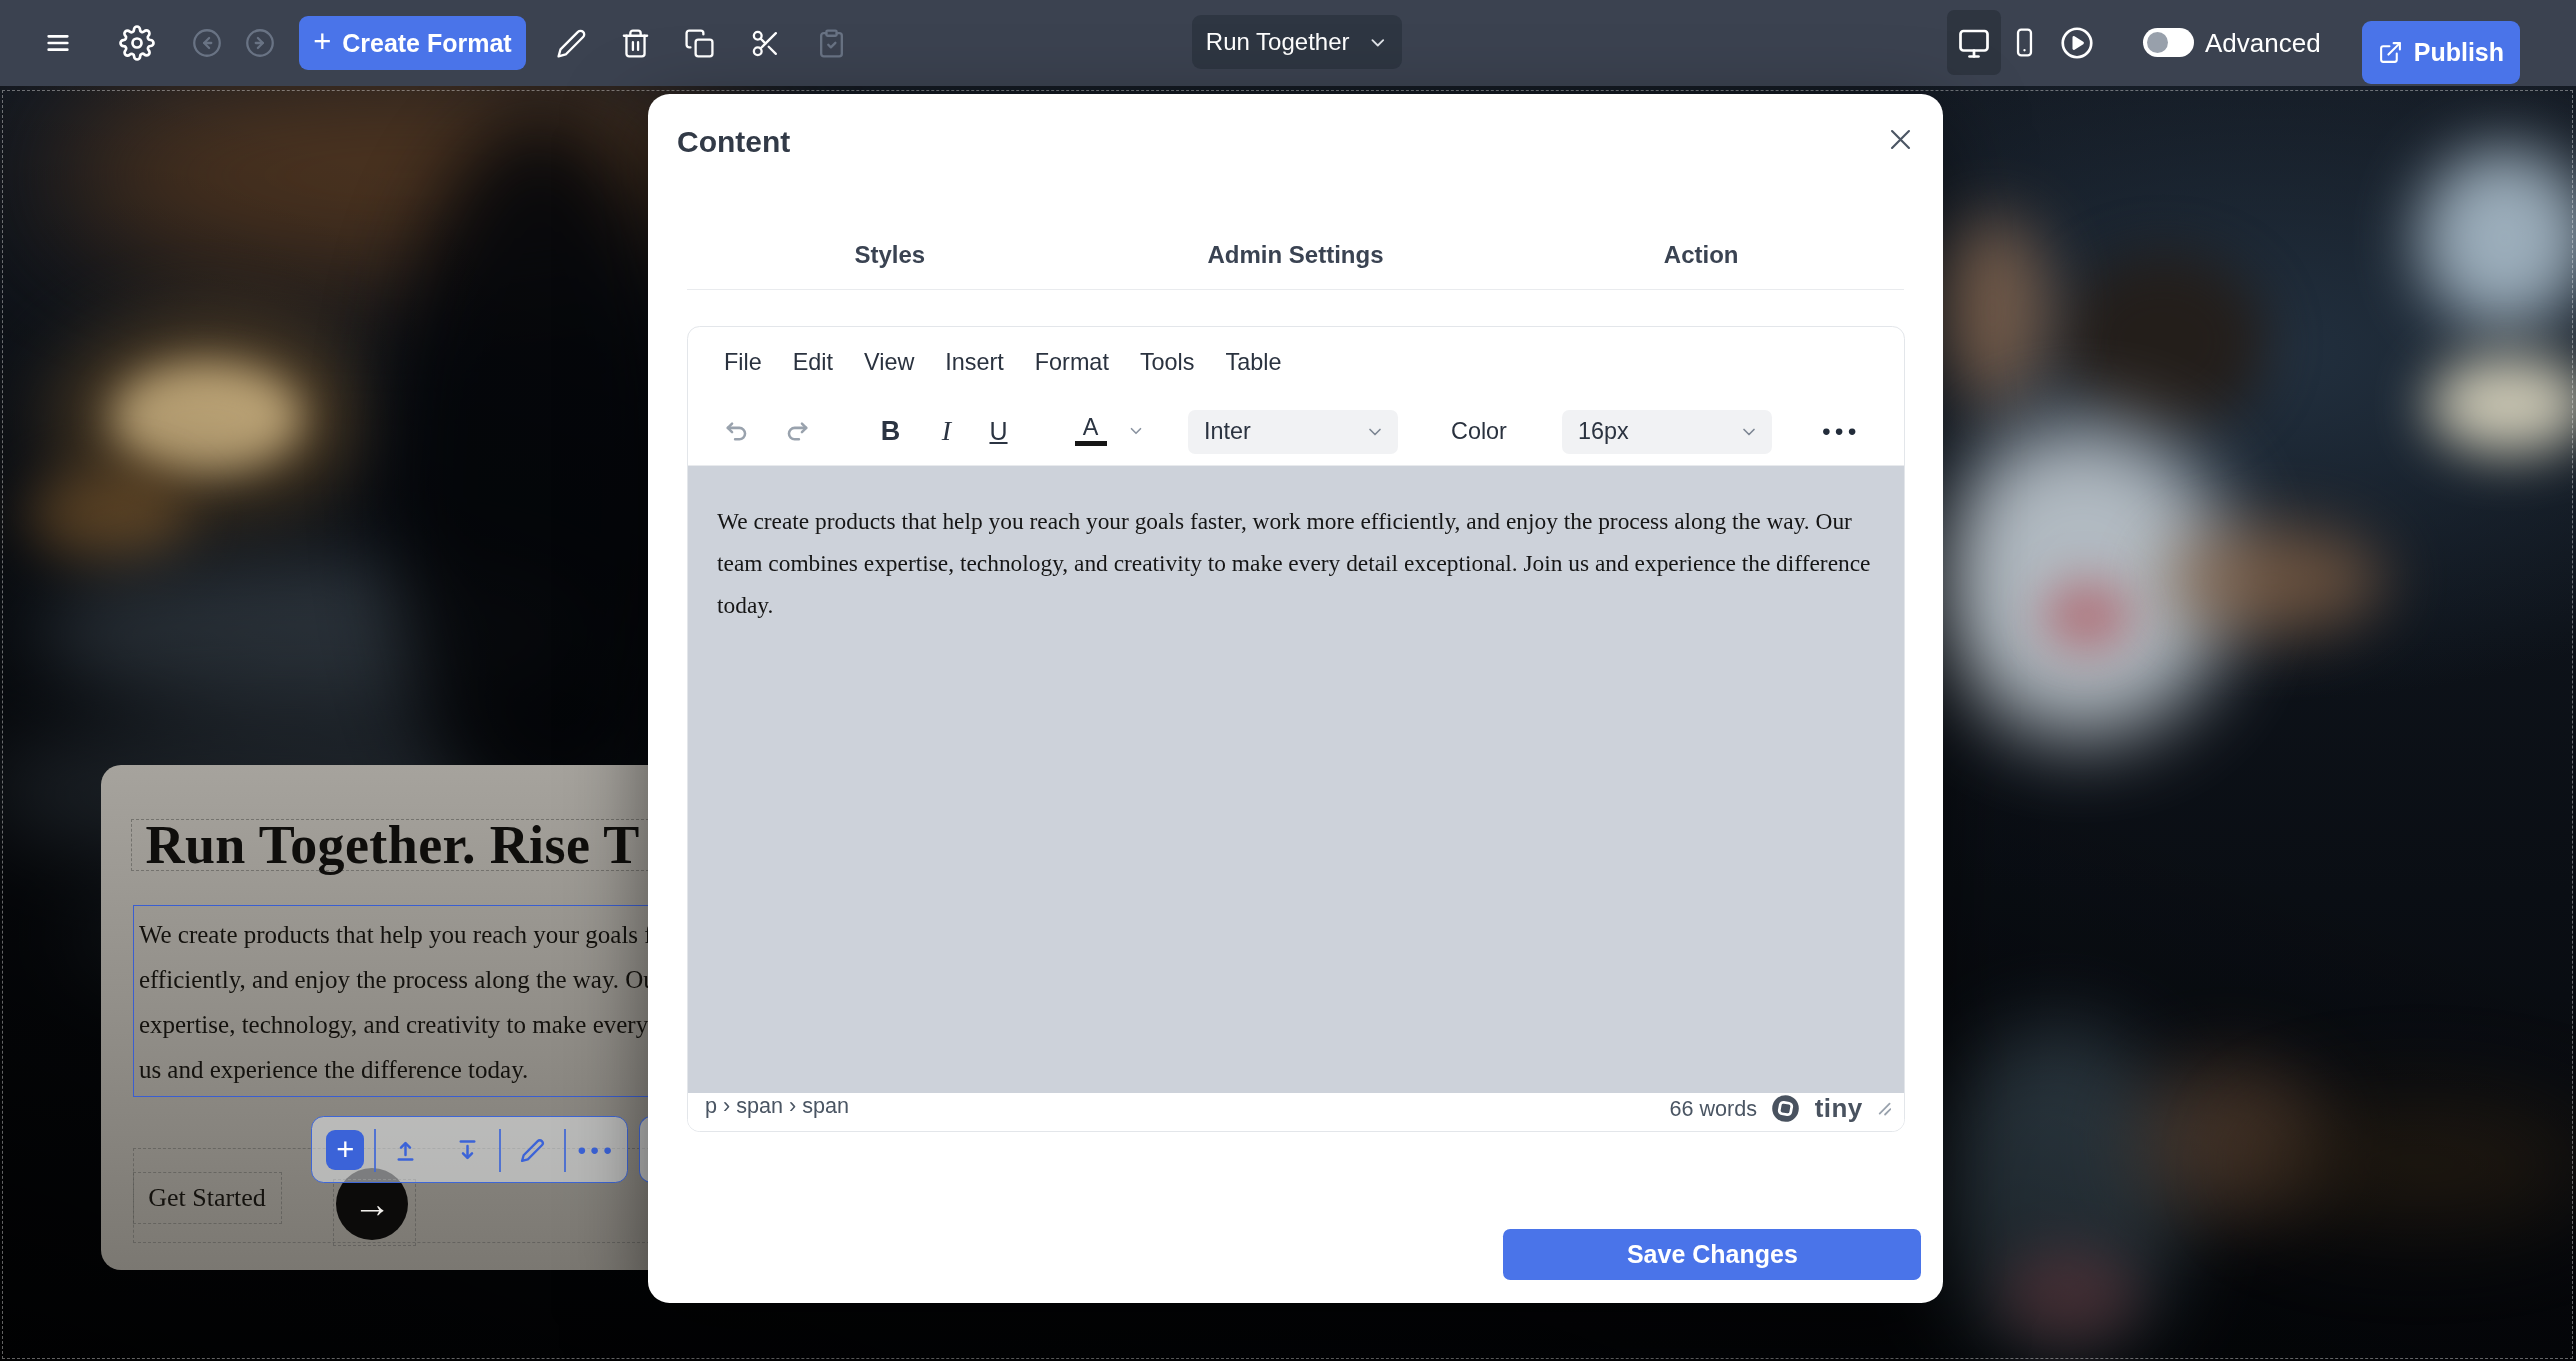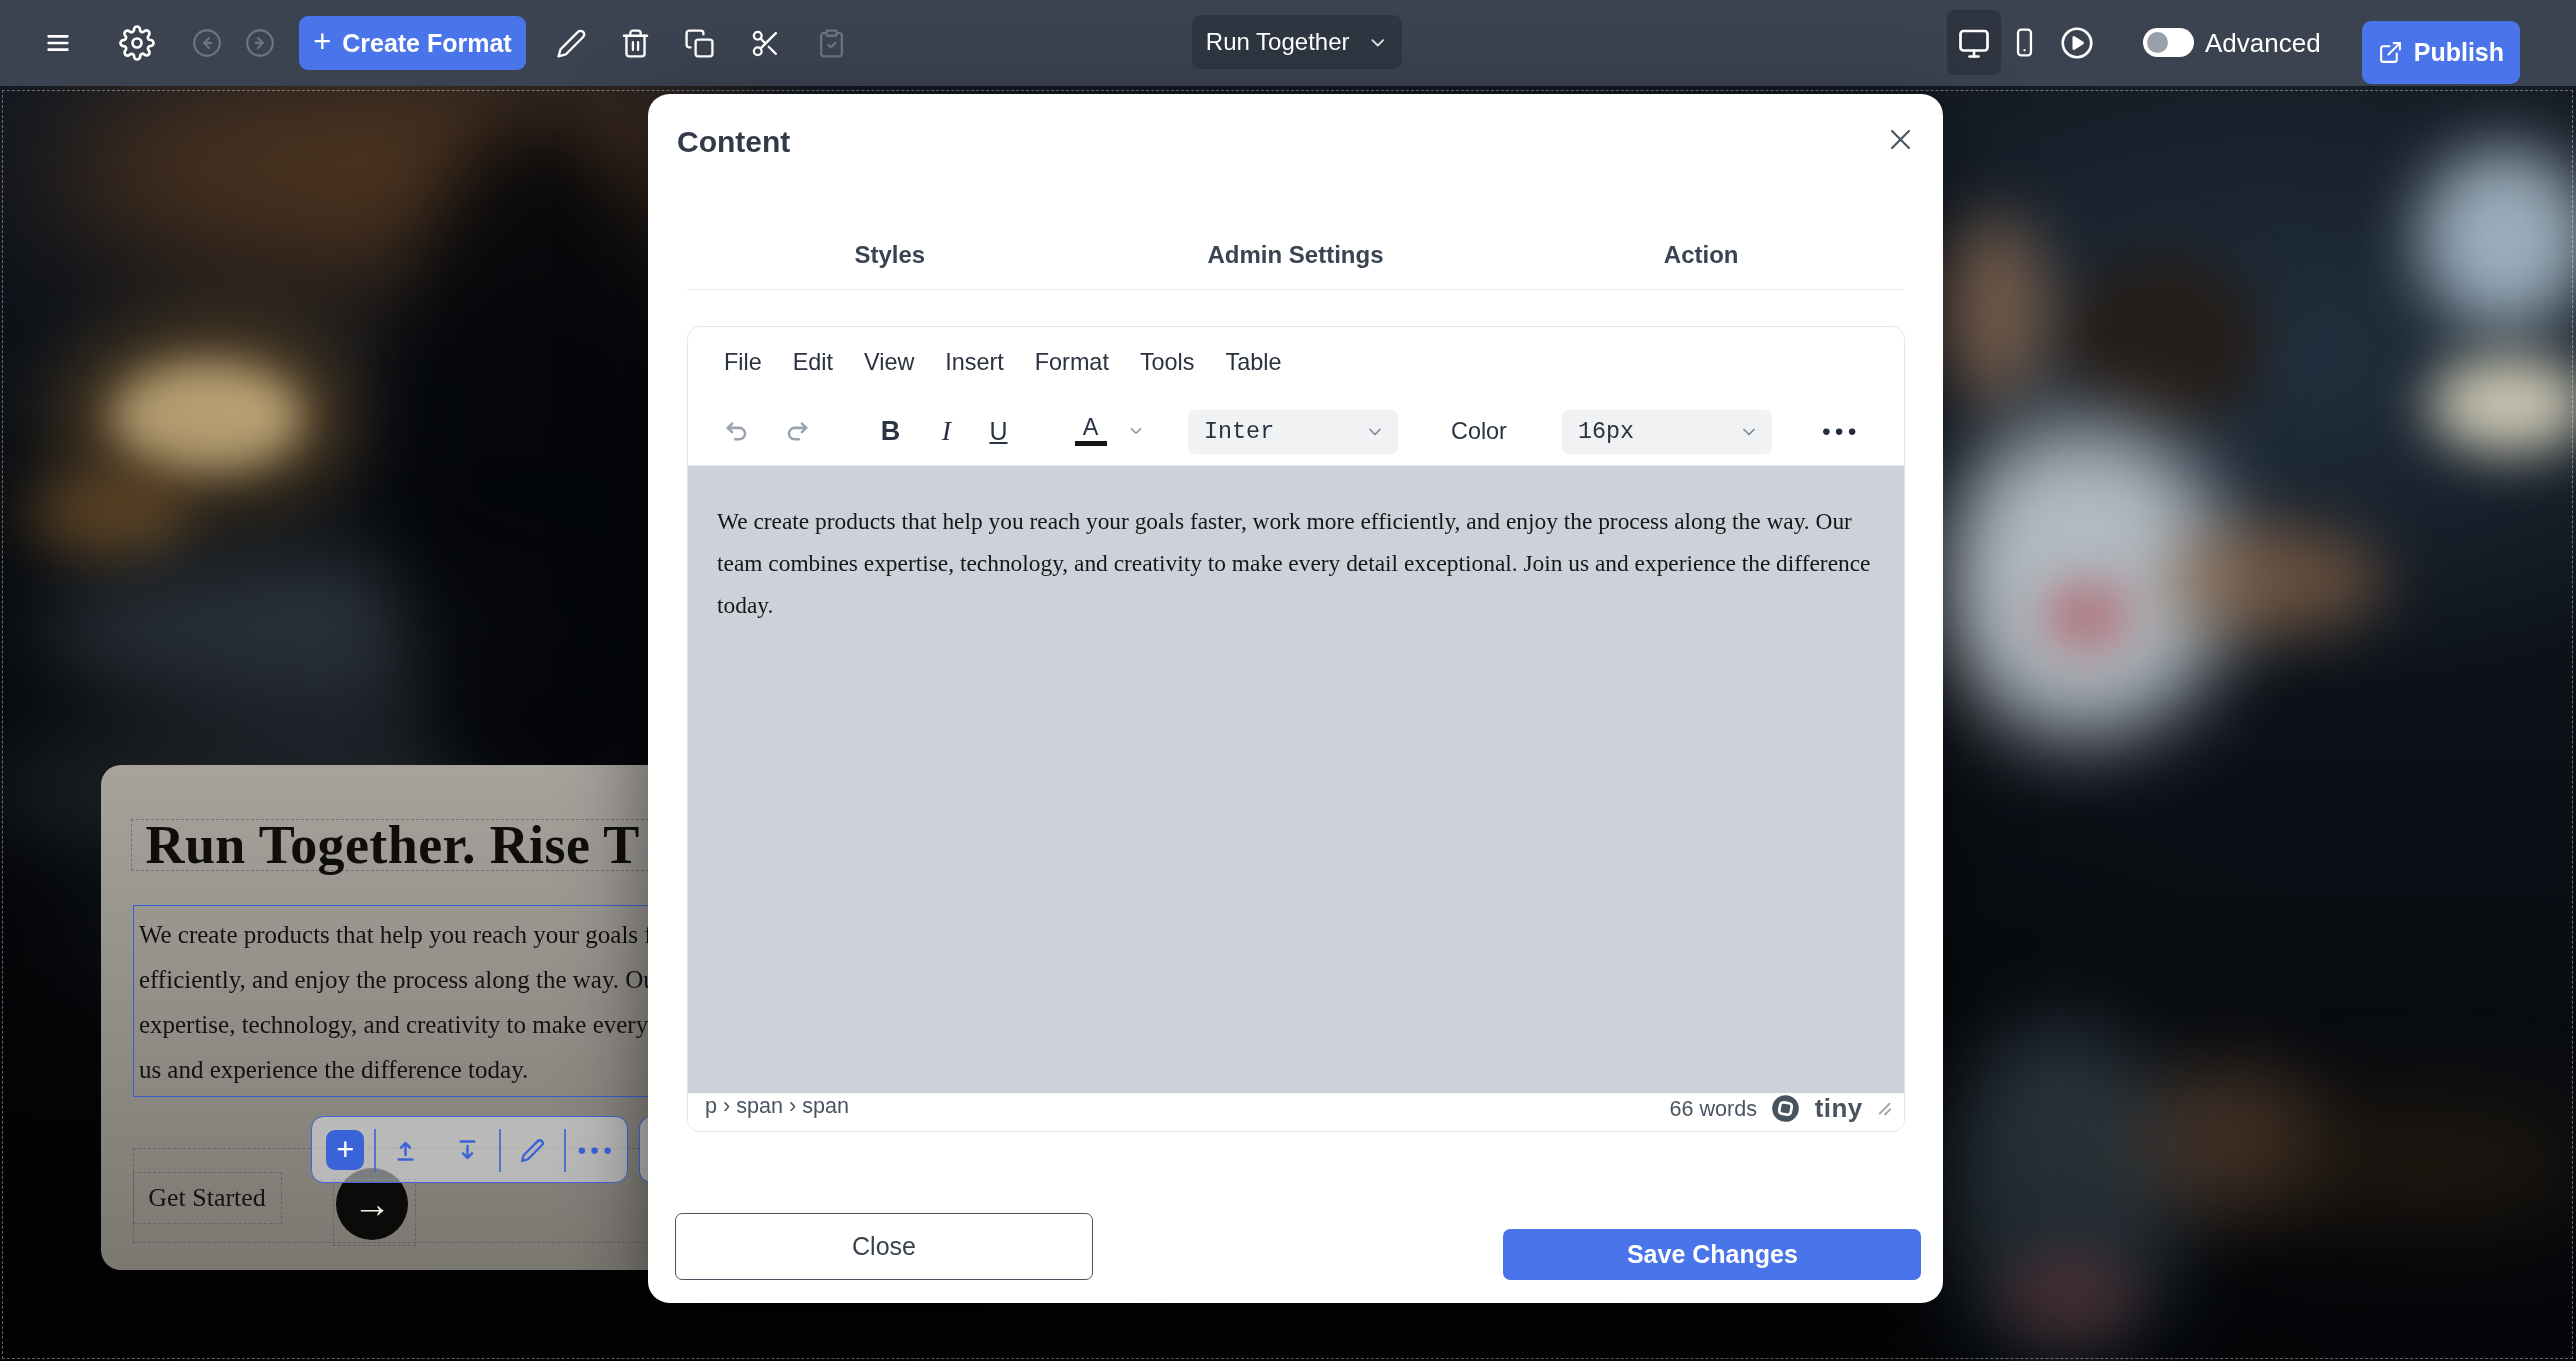--- a/index.html
+++ b/index.html
@@ -120,21 +120,21 @@
     justify-content:center;background:none;border:none;cursor:pointer;color:#2b3442;}
   .e-tbtn.disabled{color:#99a2ad;}
   .t-bold{font-weight:800;font-size:27px;}
   .t-italic{font-family:"Liberation Serif",serif;font-style:italic;font-size:28px;}
   .t-underline{font-size:25px;text-decoration:underline;}
   .t-colorA{flex-direction:column;gap:1.8px;}
   .t-colorA .a{font-size:23.4px;line-height:23.4px;}
   .t-colorA .bar{width:32px;height:5.4px;background:#161616;}
   .e-select{position:absolute;top:12.6px;width:210px;height:44px;border-radius:7.2px;background:#f1f2f4;
     border:none;display:flex;align-items:center;justify-content:space-between;padding:0 12.6px 0 16px;
-    font-size:23.4px;color:#2b3340;cursor:pointer;font-family:Liberation Mono, monospace;}
+    font-size:23.4px;color:#2b3340;cursor:pointer;font-family:Liberation Sans, sans-serif;}
   .e-label{position:absolute;left:763px;top:0;height:69px;display:flex;align-items:center;
     font-size:23.4px;color:var(--ink);}
   .t-more{font-size:15.3px;letter-spacing:3.6px;font-weight:700;color:#222c3a;}
   .e-content{height:627px;background:var(--editor-bg);padding:34px 27px 0 29px;cursor:text;}
   .e-content p{font-family:"Liberation Serif",serif;font-size:23.4px;line-height:42px;color:#161616;}
   .e-status{height:40px;background:#fff;display:flex;align-items:flex-start;justify-content:space-between;
     padding:0 12.6px 0 17px;}
   .e-status .path{font-size:21.6px;color:var(--status);cursor:pointer;}
   .e-status .right{display:flex;align-items:center;gap:14.4px;}
   .e-status .words{font-size:21.6px;color:var(--status);}
@@ -422,17 +422,16 @@
             </svg>
           <span class="brandname">tiny</span>
           <svg width="14.4" height="14.4" viewBox="0 0 16 16" fill="none" stroke="#99a2ad" stroke-width="2" stroke-linecap="round" style="cursor:nwse-resize">
               <path d="M14 3 3 14"></path>
               <path d="M15 9 9 15"></path>
             </svg>
         </span>
       </div>
     </div>
 
-    <button class="btn m-btn-close">Close</button>
     <button class="btn m-btn-save">Save Changes</button>
   </div>
 </div>
 
 
 </body></html>

